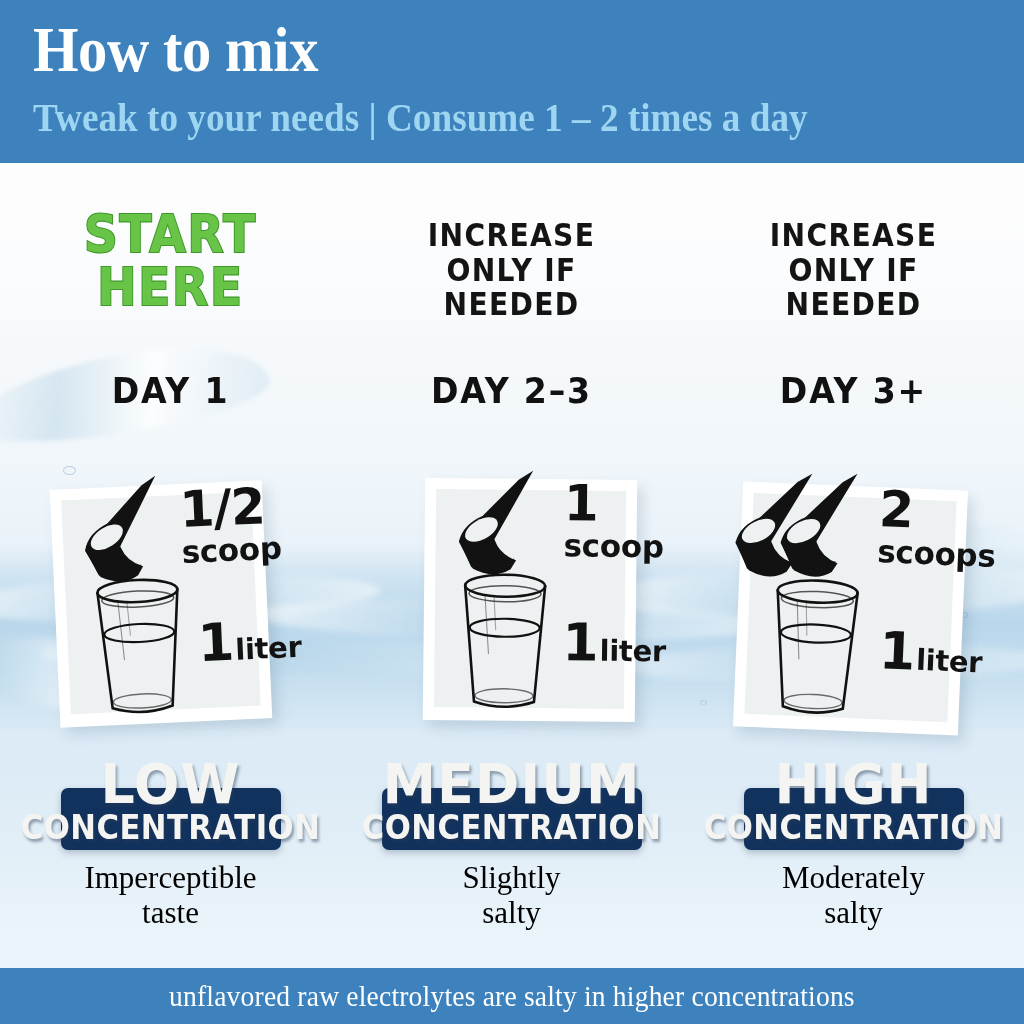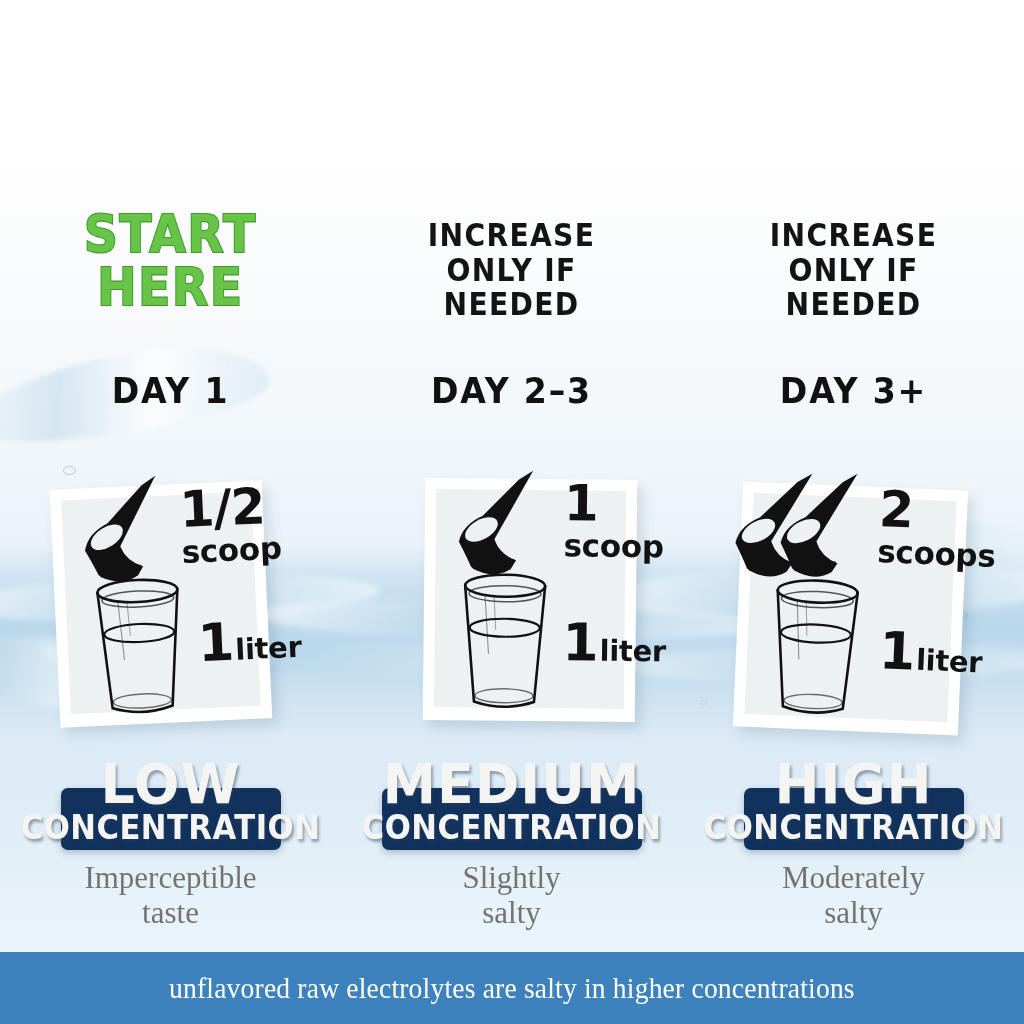--- a/index.html
+++ b/index.html
@@ -201,26 +201,26 @@
     font-family:"DejaVu Sans", sans-serif;
     font-weight:700; font-size:33px; line-height:1;
     color:#f4f5f3; letter-spacing:.5px;
     text-shadow:2px 3px 3px rgba(40,60,85,.45);
     transform:scaleX(.93);
   }
   .taste{
     position:absolute; left:0; top:105px; width:100%;
     text-align:center;
     font-family:"Liberation Serif", serif;
-    font-size:31px; line-height:1.12; color:#737373;
+    font-size:31px; line-height:1.12; color:#000000;
   }
 
   
   .footer{
-    position:absolute; left:0; bottom:0; width:1024px; height:72px;
+    position:absolute; left:0; bottom:0; width:1024px; height:56px;
     background:#3d82bd;
     display:flex; align-items:center; justify-content:center;
   }
   .footer-text{
     font-family:"Liberation Serif", serif;
     font-size:29px; color:#ffffff; letter-spacing:.2px;
     transform:scaleX(.95);
   }
 </style>
 </head>
@@ -236,20 +236,24 @@
   <div class="wave w3"></div>
   <div class="wave w4"></div>
   <div class="wave w5"></div>
   <div class="wave w6"></div>
   <div class="wisp2"></div>
   <div class="bub b1"></div>
   <div class="bub b2"></div>
   <div class="bub b3"></div>
   <div class="bub b4"></div>
 
+  <div class="header">
+    <div class="header-title">How to mix</div>
+    <div class="header-sub">Tweak to your needs | Consume 1 – 2 times a day</div>
+  </div>
   <div class="header-rule"></div>
 
   <div class="col c1">
     <div class="kicker-green">
       <span>START</span><br>
       <span>HERE</span>
     </div>
     <div class="dayline d1">DAY 1</div>
 
     <div class="card-wrap">

